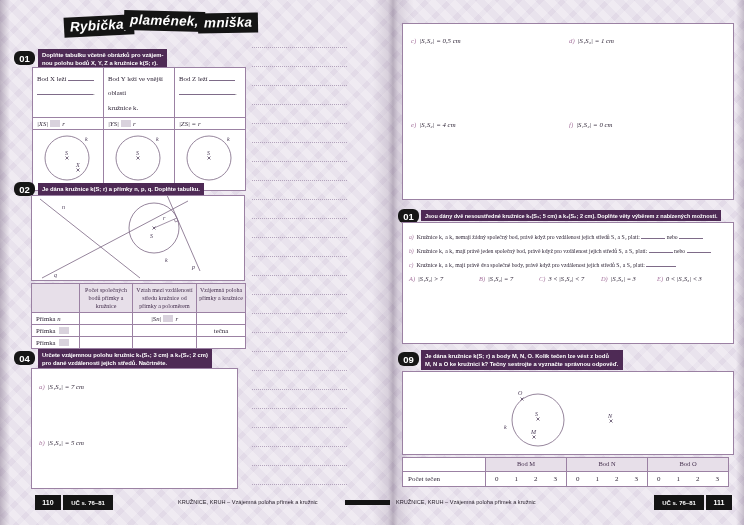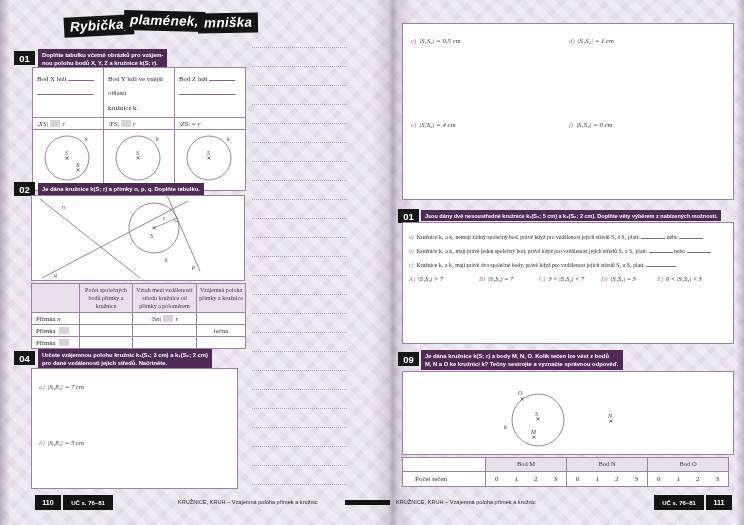--- a/index.html
+++ b/index.html
@@ -14,36 +14,36 @@
   .gutter{position:absolute;left:372px;top:0;width:42px;height:525px;
     background:linear-gradient(to right, rgba(110,90,120,0) 0%, rgba(110,90,120,.18) 38%, rgba(80,60,90,.34) 50%, rgba(110,90,120,.18) 62%, rgba(110,90,120,0) 100%);}
   .edgeL{position:absolute;left:0;top:0;width:10px;height:525px;background:linear-gradient(to right, rgba(90,70,100,.35), rgba(90,70,100,0));}
   .edgeR{position:absolute;right:0;top:0;width:8px;height:525px;background:linear-gradient(to left, rgba(90,70,100,.28), rgba(90,70,100,0));}
 
   .titlewrap{position:absolute;left:64px;top:10px;height:36px;}
   .tpart{position:absolute;background:#141414;color:#fff;font:bold italic 13.5px "Liberation Sans", sans-serif;
     padding:2px 6px 3px 6px;white-space:nowrap;letter-spacing:.3px;}
 
   .badge{position:absolute;width:21px;height:14px;background:#161616;color:#fff;
-    font:bold 9.5px "Liberation Sans", sans-serif;display:flex;align-items:center;justify-content:center;}
+    font:bold 9.5px "Liberation Sans", sans-serif;display:flex;align-items:center;justify-content:center;border-radius:6px;}
   .instr{position:absolute;background:#4e2a55;color:#fff;
     font:600 5.8px/1.5 "Liberation Sans", sans-serif;padding:1.5px 4px;white-space:nowrap;}
 
   .wbox{position:absolute;background:#fff;border:1px solid #9b81a3;box-sizing:border-box;}
 
   table.wt{position:absolute;border-collapse:collapse;background:#fff;table-layout:fixed;}
   .wt td{border:1px solid #9b81a3;vertical-align:top;box-sizing:border-box;}
   .t01 td.txt{padding:4px 4px 2px 4px;font:6.8px/2.1 "Liberation Serif", serif;}
   .t01 td.frm{padding:2px 4px;font:italic 6.8px "Liberation Serif", serif;height:12px;vertical-align:middle;}
   .t01 td.fig{padding:1px;height:56px;text-align:center;}
   .hdrcell{background:#e7dfe9;color:#45304e;font:6px/1.35 "Liberation Serif", serif;text-align:center;padding:2px 1px;vertical-align:middle;}
   .t02 td.rowlab{font:6.8px "Liberation Serif", serif;padding:2px 0 2px 4px;vertical-align:middle;height:11px;}
   .t02 td.cell{vertical-align:middle;text-align:center;font:italic 6.8px "Liberation Serif", serif;}
   .t05 td{vertical-align:middle;}
-  .t05 .rowlab{font:7px "Liberation Serif", serif;padding-left:12px;height:14px;}
+  .t05 .rowlab{font:7px "Liberation Serif", serif;padding-left:5px;height:14px;}
   .opts{display:flex;justify-content:space-around;font:7px "Liberation Serif", serif;}
 
   .blank{display:inline-block;border-bottom:.8px solid #7e6b88;height:7px;vertical-align:baseline;}
   .fillbox{display:inline-block;width:10px;height:7px;background:#d9d2dd;vertical-align:-1px;margin:0 2px;}
   .ikey{font:italic 6.8px "Liberation Serif", serif;color:#a4719c;margin-right:3px;}
   .ifrm{font:italic 6.8px "Liberation Serif", serif;color:#2f2537;}
   .item{position:absolute;white-space:nowrap;}
 
   .dotlines{position:absolute;left:252px;top:29px;width:95px;}
   .dotline{height:18px;border-bottom:1px dotted #b3a4bc;}

